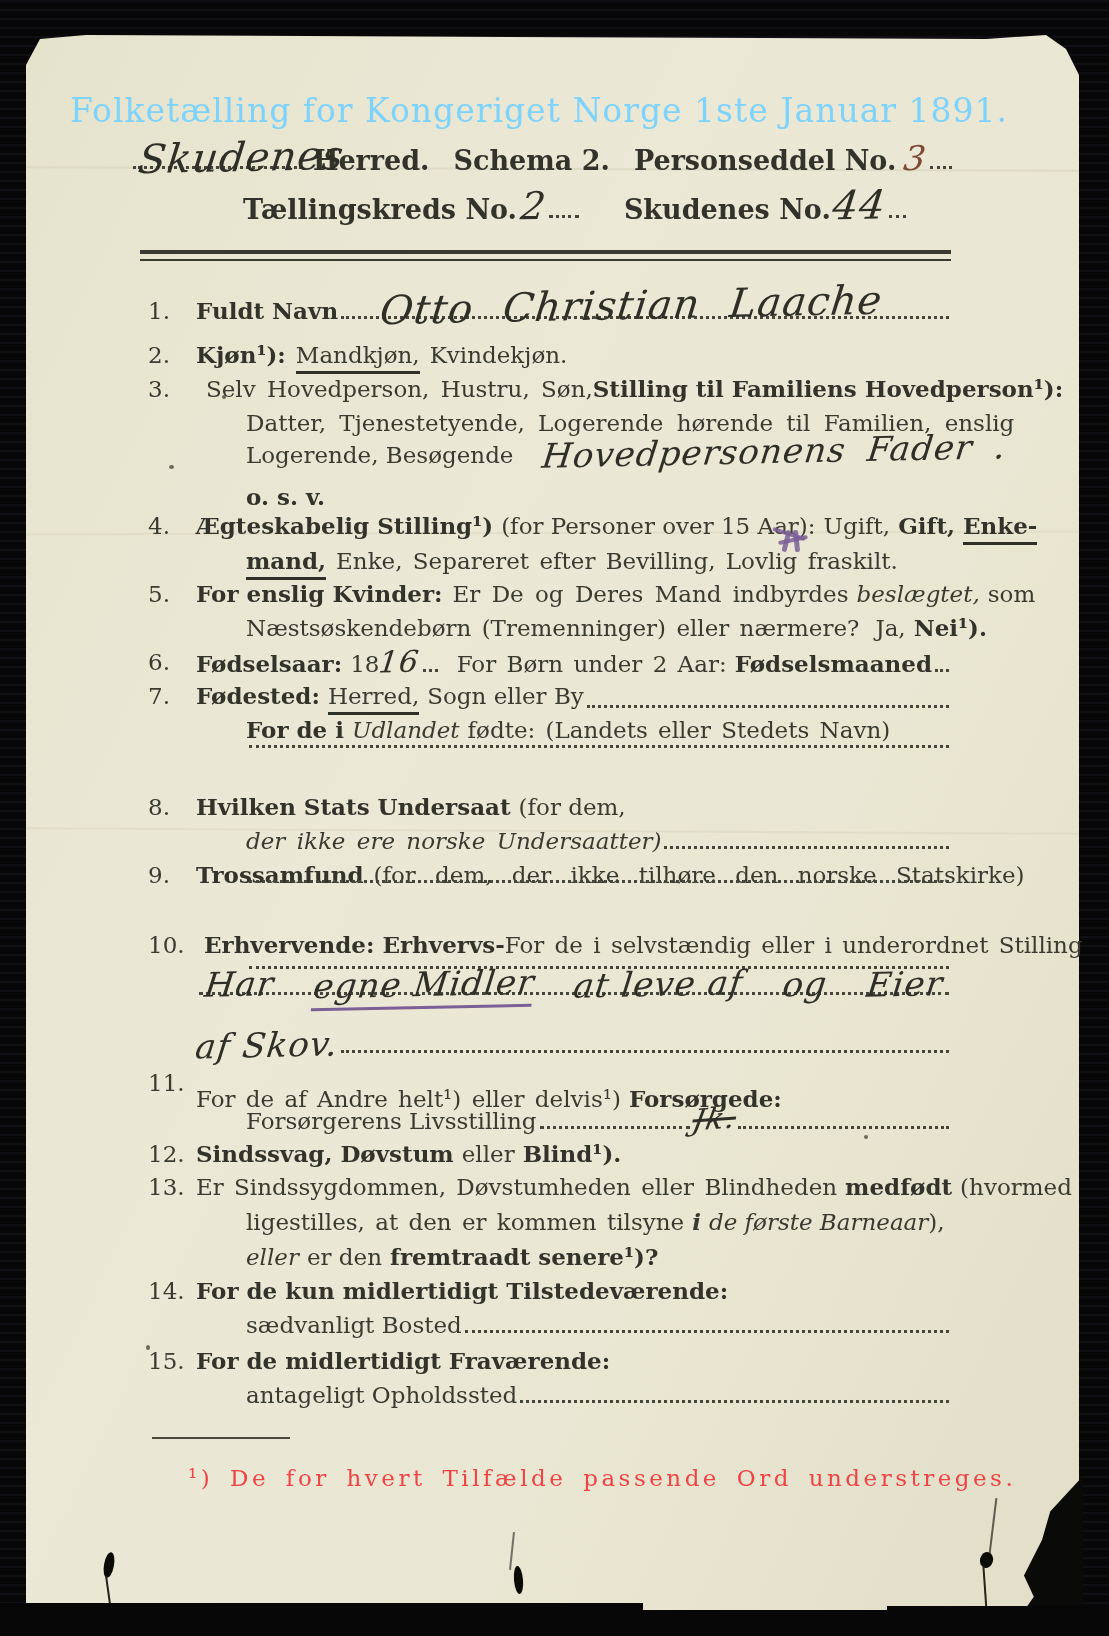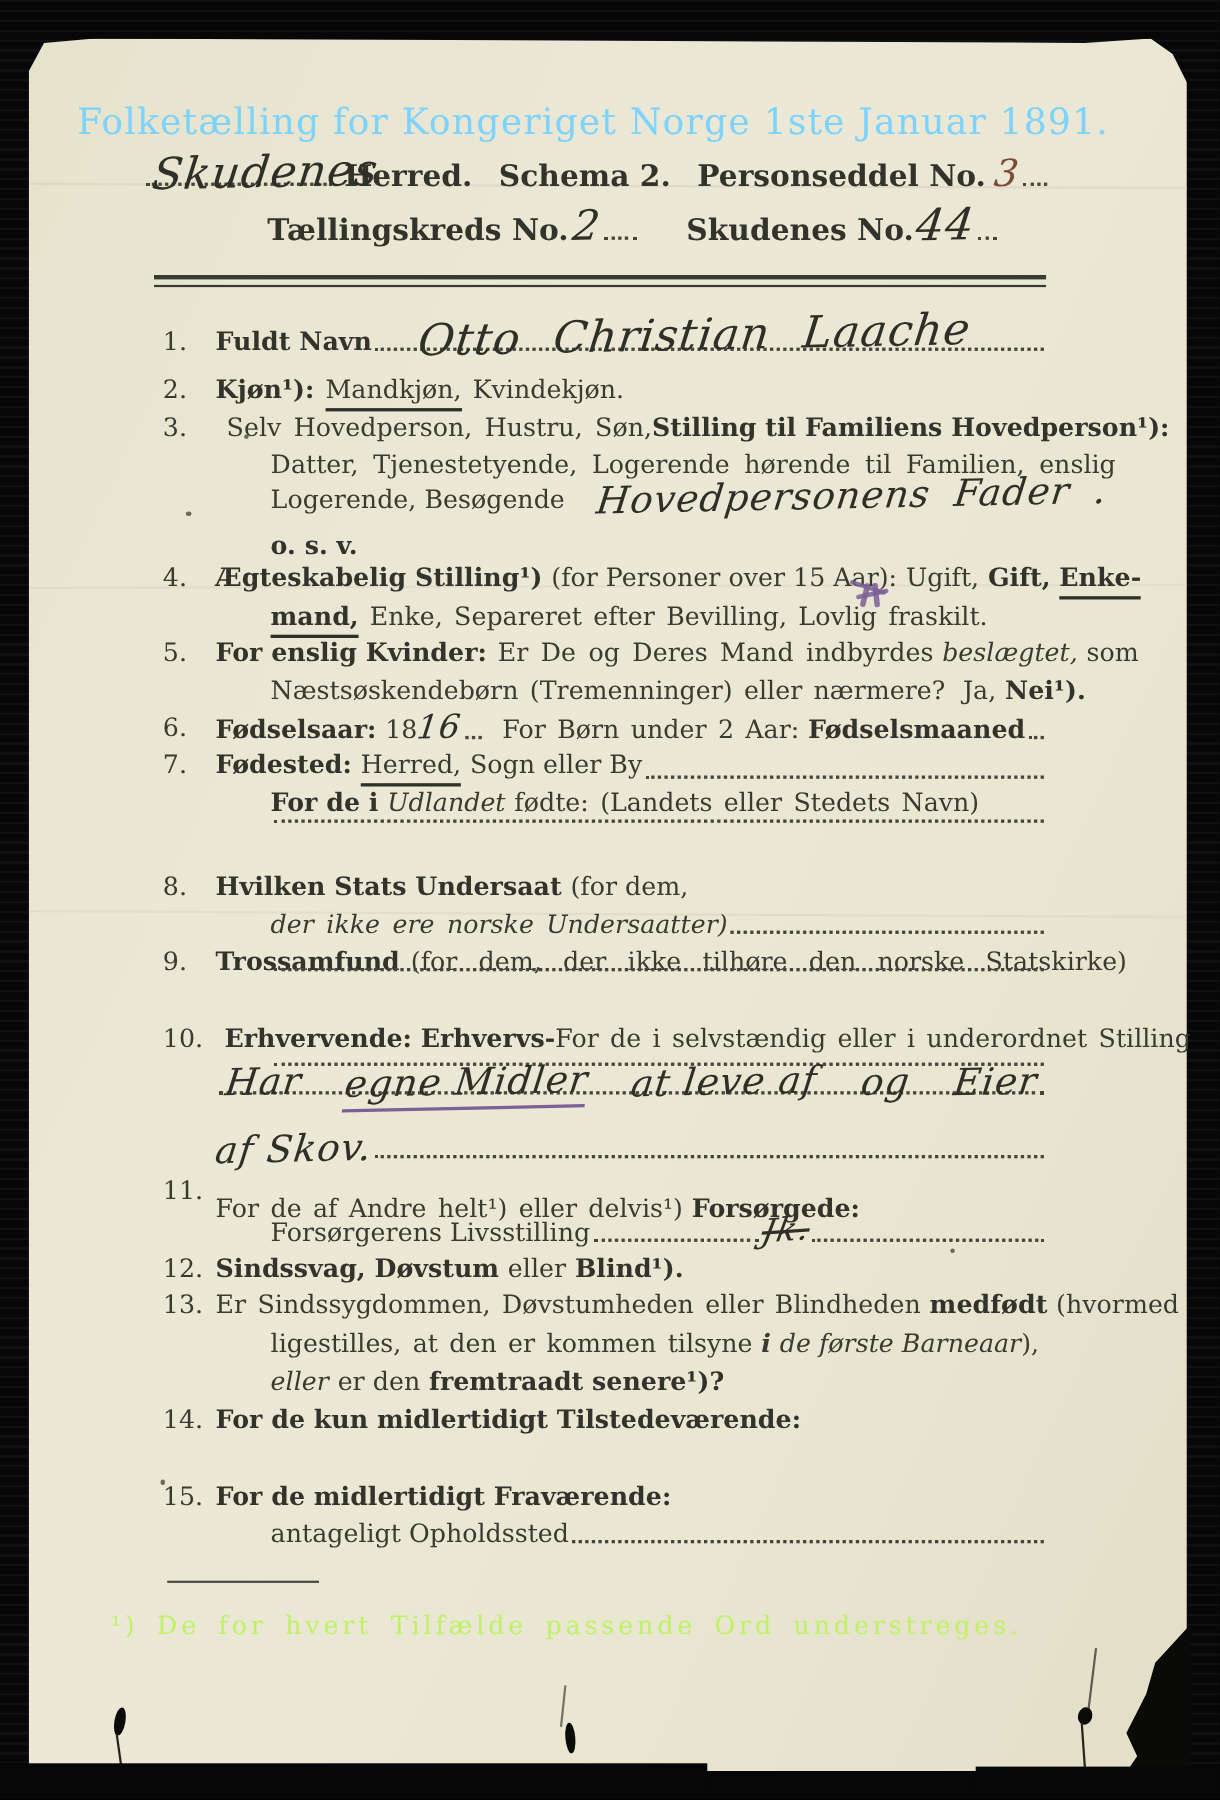--- a/index.html
+++ b/index.html
@@ -27,21 +27,21 @@
   .hw.strike{text-decoration:line-through;text-decoration-thickness:3px;transform:skewX(-14deg) rotate(-4deg);}
   .u{border-bottom:3px solid #2f3028;padding-bottom:1px;}
   .up{border-bottom:3px solid #7b5f96;padding-bottom:2px;}
   .dots{border-bottom:3px dotted #45453a;align-self:flex-end;margin:0 3px 7px 3px;
         position:relative;min-width:14px;}
   .dots .over{position:absolute;display:flex;white-space:nowrap;}
   .title{font-size:33px;letter-spacing:1px;color:#7dd3fc;justify-content:center;}
   .hdr{font-size:27px;}
   .rule-double{border-top:4px solid #3a3b30;border-bottom:2px solid #3a3b30;height:5px;}
   .rule-short{border-top:2px solid #4a4a3e;height:2px;}
-  .footnote{letter-spacing:3.5px;word-spacing:6px;color:#bef264;justify-content:flex-end;}
+  .footnote{letter-spacing:3.5px;word-spacing:6px;color:#ef4444;}
   .ink-mark{position:absolute;left:770px;top:528px;width:48px;height:28px;}
   .ink-mark span{position:absolute;background:#7b5f96;border-radius:2px;opacity:.85;}
   .tear{position:absolute;background:#0b0b08;border-radius:50%;}
   .crack{position:absolute;background:#23231a;}
   .band-bottom{position:absolute;left:0;right:0;bottom:0;height:26px;background:#070707;}
   .band-bottom2{position:absolute;left:0;width:58%;bottom:0;height:33px;background:#070707;}
   .band-bottom3{position:absolute;right:0;width:20%;bottom:0;height:30px;background:#070707;}
   .wedge-br{position:absolute;right:26px;bottom:18px;width:82px;height:142px;background:#0a0a08;
             clip-path:polygon(100% 0,60% 25%,50% 45%,28% 70%,40% 85%,22% 100%,100% 100%);}
 </style>
@@ -236,20 +236,24 @@
       </div>
       <div class="row" style="top: 1242px; left: 246px; right: 157px;">
         <span class="seg i">eller</span>
         <span class="seg" style="margin-left: 8px;">er den</span>
         <span class="seg b" style="margin-left: 8px;">fremtraadt senere¹)?</span>
       </div>
       <div class="row" style="top: 1276px; left: 196px; right: 157px;">
         <span class="num">14.</span>
         <span class="seg b">For de kun midlertidigt Tilstedeværende:</span>
       </div>
+      <div class="row" style="top: 1310px; left: 246px; right: 157px;">
+        <span class="seg">sædvanligt Bosted</span>
+        <div class="dots" style="flex: 1 1 0%;"></div>
+      </div>
       <div class="row" style="top: 1346px; left: 196px; right: 157px;">
         <span class="num">15.</span>
         <span class="seg b">For de midlertidigt Fraværende:</span>
       </div>
       <div class="row" style="top: 1380px; left: 246px; right: 157px;">
         <span class="seg">antageligt Opholdssted</span>
         <div class="dots" style="flex: 1 1 0%;"></div>
       </div>
       <div class="row rule-short" style="top: 1437px; left: 152px; width: 138px;"></div>
       <div class="row footnote" style="top: 1463px; left: 188px; right: 180px;">

